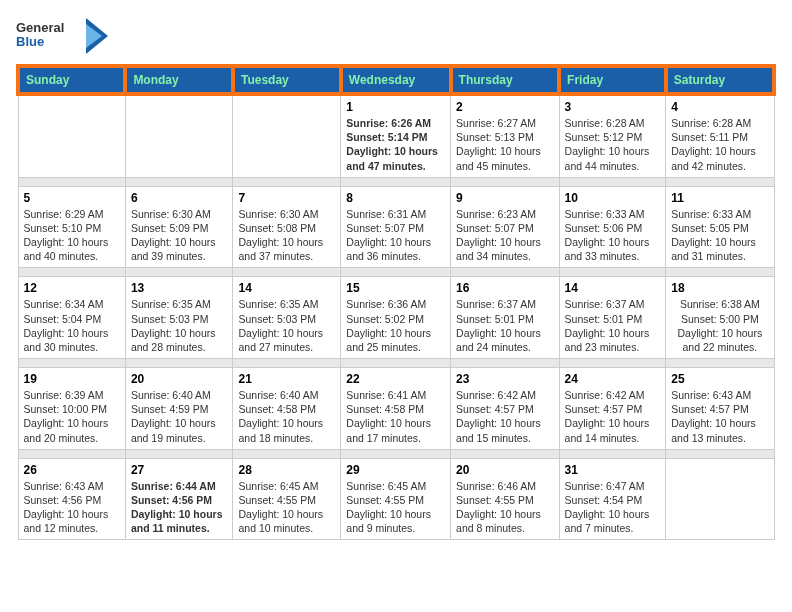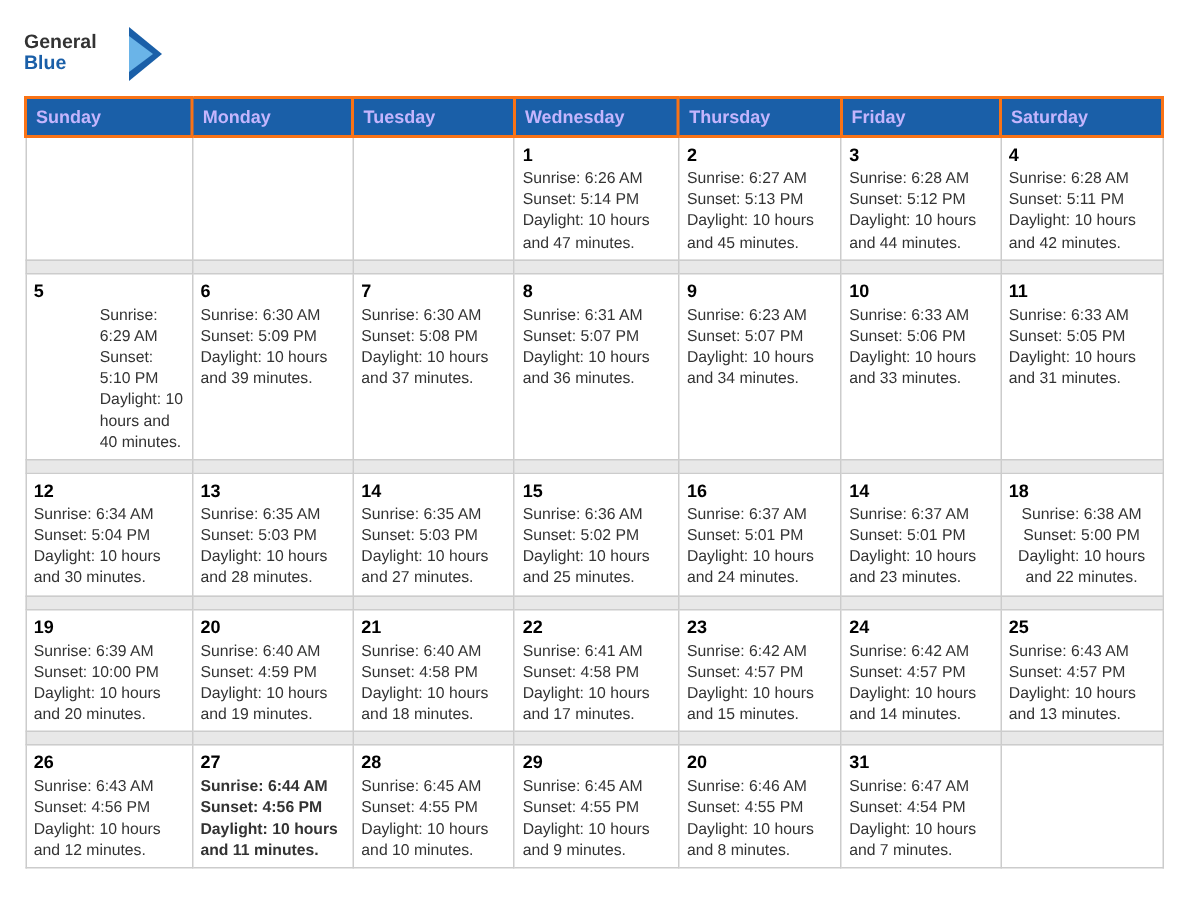--- a/index.html
+++ b/index.html
@@ -24,26 +24,26 @@
     .title-block { text-align: right; }
     .month-title { font-size: 36px; font-weight: bold; color: #333; }
     .location { font-size: 16px; color: #333; }
     .calendar {
       width: 100%;
       border-collapse: collapse;
       font-size: 11px;
     }
     .calendar thead th {
       background: #1a5fa8;
-      color: #c4b5fd;
+      color: #86efac;
       padding: 5px 6px;
       text-align: left;
       font-size: 12px;
       font-weight: bold;
-      border: 2px solid #f97316;
+      border: 4px solid #f97316;
     }
     .calendar tbody td {
       border: 1px solid #ccc;
       vertical-align: top;
       padding: 4px 5px;
       width: 113px;
       min-height: 80px;
       background: #fff;
     }
     .calendar tbody tr:nth-child(even) td {
@@ -93,21 +93,21 @@
         <th>Saturday</th>
       </tr>
   </thead>
   <tbody id="calendar-body">
   <tr>
         <td></td>
         <td></td>
         <td></td>
         <td>
           <div class="day-num">1</div>
-          <div class="day-info" style="white-space: pre-line;">Sunrise: 6:26 AM
+          <div class="day-info" style="white-space: pre-line; font-weight: bold;">Sunrise: 6:26 AM
 Sunset: 5:14 PM
 Daylight: 10 hours and 47 minutes.</div>
         </td>
         <td>
           <div class="day-num">2</div>
           <div class="day-info" style="white-space: pre-line;">Sunrise: 6:27 AM
 Sunset: 5:13 PM
 Daylight: 10 hours and 45 minutes.</div>
         </td>
         <td>
@@ -128,21 +128,21 @@
         <td></td>
         <td></td>
         <td></td>
         <td></td>
         <td></td>
         <td></td>
       </tr>
       <tr>
         <td>
           <div class="day-num">5</div>
-          <div class="day-info" style="white-space: pre-line; margin-left: 44px;">Sunrise: 6:29 AM
+          <div class="day-info" style="white-space: pre-line;">Sunrise: 6:29 AM
 Sunset: 5:10 PM
 Daylight: 10 hours and 40 minutes.</div>
         </td>
         <td>
           <div class="day-num">6</div>
           <div class="day-info" style="white-space: pre-line;">Sunrise: 6:30 AM
 Sunset: 5:09 PM
 Daylight: 10 hours and 39 minutes.</div>
         </td>
         <td>

